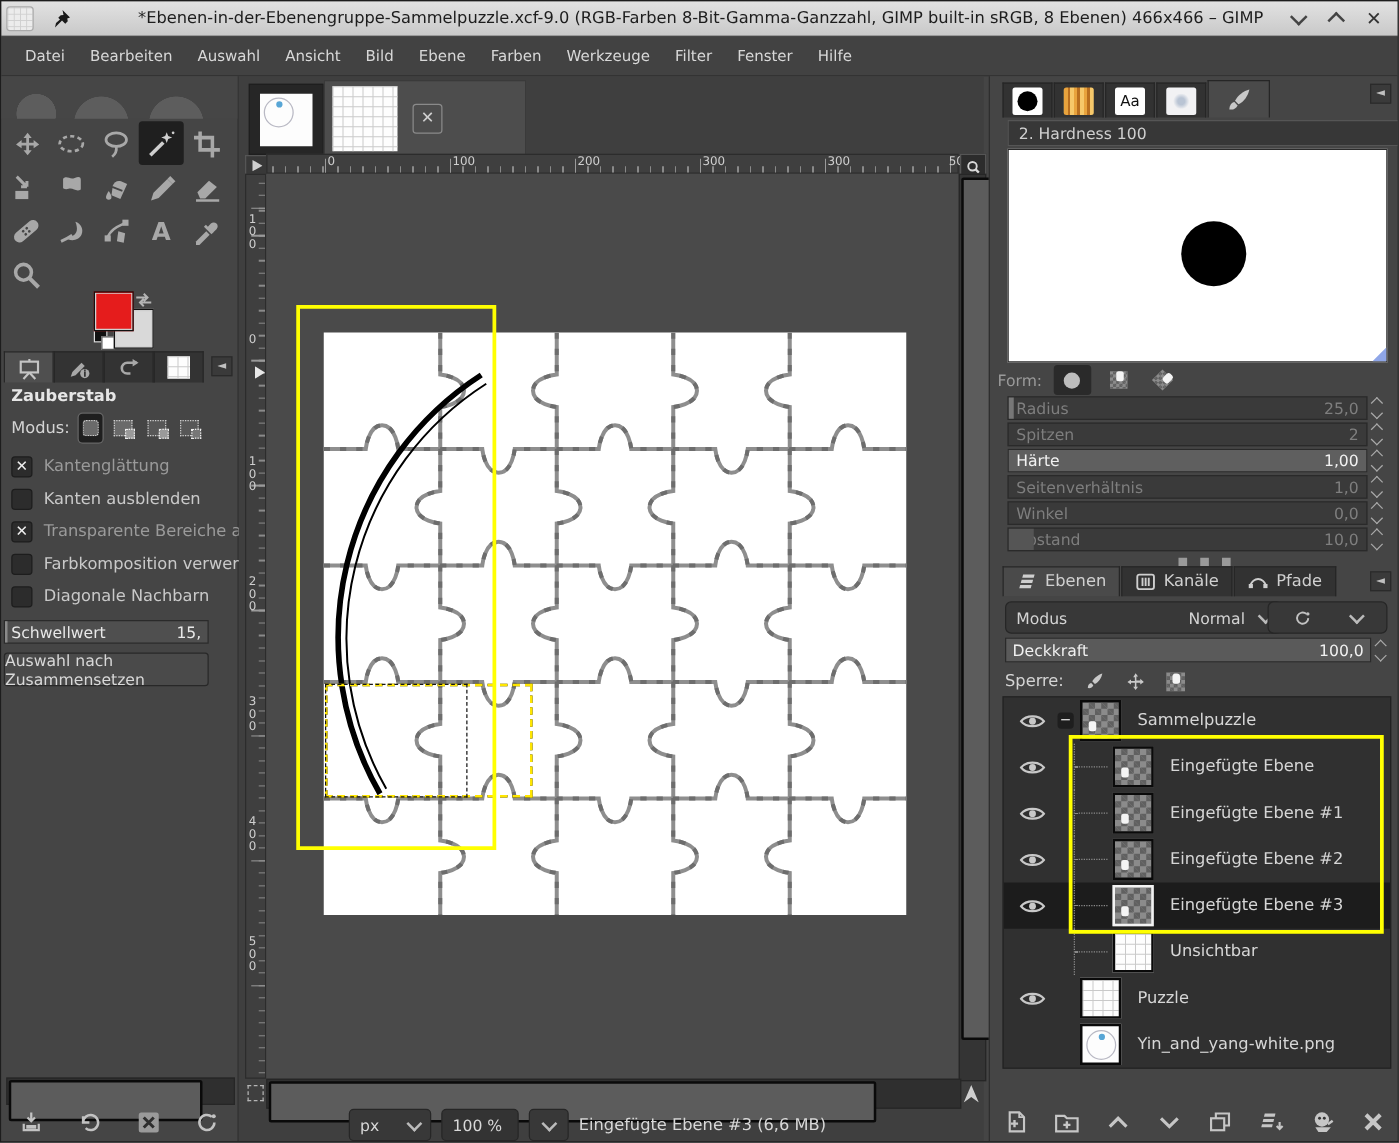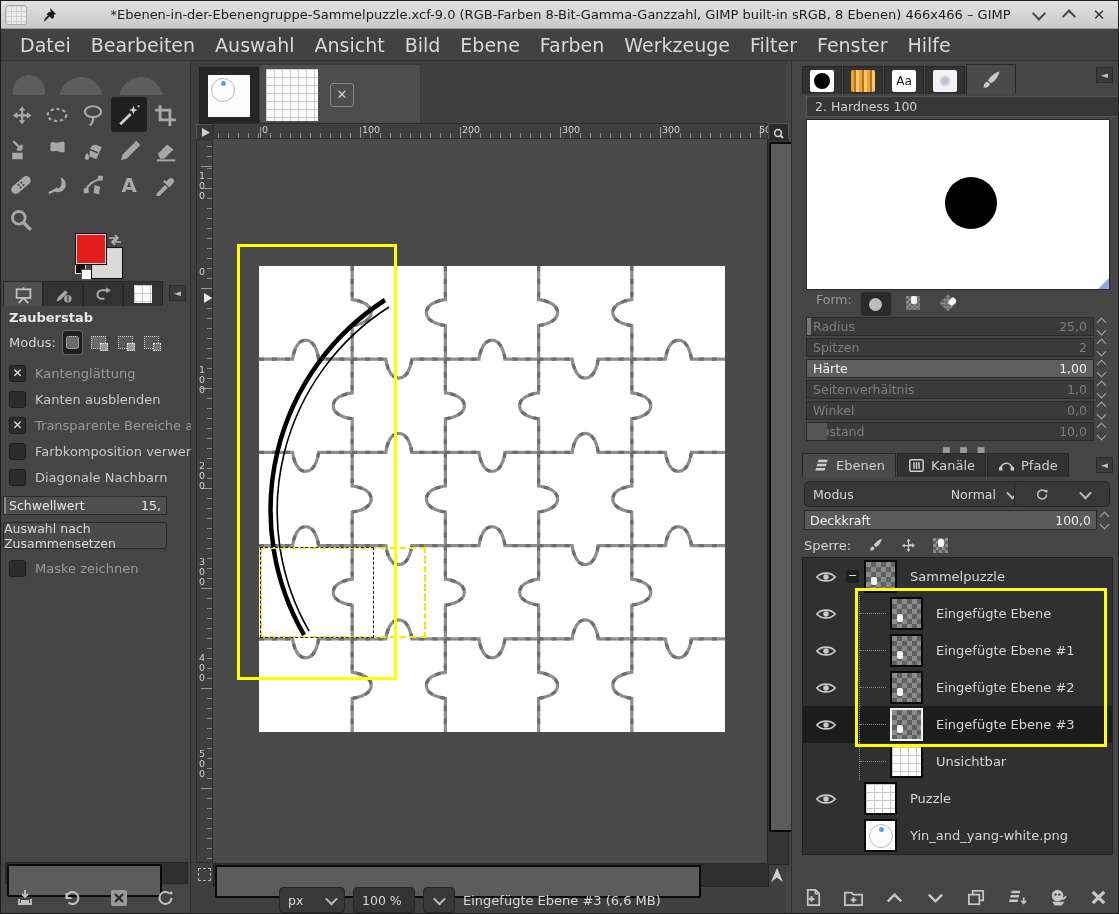--- a/index.html
+++ b/index.html
@@ -11,21 +11,21 @@
   .titlebar{left:0;top:0;width:1119px;height:27px;background:linear-gradient(#e2e2e2,#c9c9c9);
             border-bottom:1px solid #9a9a9a;display:flex;align-items:center;}
   .title-text{position:absolute;left:0;right:0;text-align:center;font-size:13px;color:#1d1d1d;}
   .win-ctl{width:30px;height:22px;display:flex;align-items:center;justify-content:center;color:#333;}
   .chev{width:8px;height:8px;border-right:2px solid #444;border-bottom:2px solid #444;display:inline-block;}
   .chev.down{transform:rotate(45deg) translate(-1px,-1px);}
   .chev.up{transform:rotate(-135deg) translate(-1px,-1px);}
   
   .menubar{left:0;top:28px;width:1119px;height:32px;background:#424242;border-bottom:1px solid #333;
            display:flex;align-items:center;padding-left:10px;box-sizing:border-box;gap:2px;}
-  .menu-item{padding:4px 9px;font-size:19px;color:#d8d8d8;}
+  .menu-item{padding:4px 9px;font-size:12px;color:#d8d8d8;}
   
   .toolbox{left:0;top:60px;width:189px;height:852px;background:#454545;border-right:1px solid #2e2e2e;}
   .wilber{left:0;top:0;width:189px;height:34px;overflow:hidden;
     background:radial-gradient(circle 16px at 28px 30px,#5d5d5d 98%,transparent),
                radial-gradient(circle 22px at 80px 38px,#5d5d5d 98%,transparent),
                radial-gradient(circle 22px at 140px 38px,#5d5d5d 98%,transparent),#464646;}
   .tool{width:36px;height:35px;display:flex;align-items:center;justify-content:center;color:#a8a8a8;}
   .tool svg{width:24px;height:24px;}
   .tool.active{background:#1f1f1f;border-radius:3px;color:#cfcfcf;}
   .fgbg .sw{position:absolute;width:30px;height:30px;border:1px solid #111;box-shadow:0 0 0 1px #cfcfcf inset;}
@@ -348,24 +348,20 @@
             <span class="chkbox"></span>
             <span class="chk-label lit">Diagonale Nachbarn</span>
           </div>
         </div>
       <div class="slider" style="margin:6px 2px 0 2px;">
         <span style="color:#e8e8e8;">Schwellwert</span>
         <span style="color:#e8e8e8;">15,</span>
         <span style="position:absolute;left:0;top:0;bottom:0;width:2px;background:#8a8a8a;"></span>
       </div>
       <div class="gimp-btn" style="margin:7px 2px 0 2px;height:25px;">Auswahl nach Zusammensetzen</div>
-      <div class="chk-row" style="margin-top:6px;">
-        <span class="chkbox"></span>
-        <span class="chk-label dim">Maske zeichnen</span>
-      </div>
     </div>
 
     <div class="abs hscroll" style="left:4px;top:801px;width:181px;height:20px;">
       <span class="thumb" style="left:1px;width:155px;"></span>
     </div>
     <div class="abs" style="left:0;top:824px;width:188px;display:flex;justify-content:space-around;align-items:center;height:26px;">
       <span class="icon-btn">
           <svg viewBox="0 0 20 20">
             <path d="M10 2v7M7 6l3 3 3-3" stroke="#c2c2c2" stroke-width="1.8" fill="none"></path>
             <path d="M4 11v5h12v-5" stroke="#c2c2c2" stroke-width="1.8" fill="none"></path>
@@ -542,21 +538,21 @@
           </svg>
         </div>
     </div>
     <div class="abs menu-sq" style="right:8px;top:6px;">◄</div>
 
     <div class="abs brush-name" style="left:14px;top:35px;width:300px;height:19px;">2. Hardness 100</div>
     <div class="abs" style="left:14px;top:58px;width:302px;height:169px;background:#fff;border:1px solid #2a2a2a;">
       <span style="position:absolute;left:138px;top:57px;width:52px;height:52px;background:#000;border-radius:50%;"></span>
       <span style="position:absolute;right:0;bottom:0;width:0;height:0;border-left:11px solid transparent;border-bottom:11px solid #8fa6e8;"></span>
     </div>
-    <div class="abs" style="left:24px;top:231px;display:flex;align-items:flex-start;gap:9px;">
+    <div class="abs" style="left:6px;top:231px;display:flex;align-items:center;gap:9px;">
       <span style="font-size:12.5px;color:#9a9a9a;">Form:</span>
       <span style="width:30px;height:24px;background:#2a2a2a;border-radius:3px;display:flex;align-items:center;justify-content:center;">
           <span style="width:13px;height:13px;background:#bdbdbd;border-radius:50%;"></span>
         </span>
       <span style="width:26px;height:22px;display:flex;align-items:center;justify-content:center;">
           <span class="checker" style="width:14px;height:14px;background-size:5px 5px;background-position:0 0,2.5px 2.5px;"></span>
         </span>
       <span style="width:26px;height:22px;display:flex;align-items:center;justify-content:center;">
           <span class="checker" style="width:12px;height:12px;background-size:5px 5px;background-position:0 0,2.5px 2.5px;transform:rotate(45deg);"></span>
         </span>

